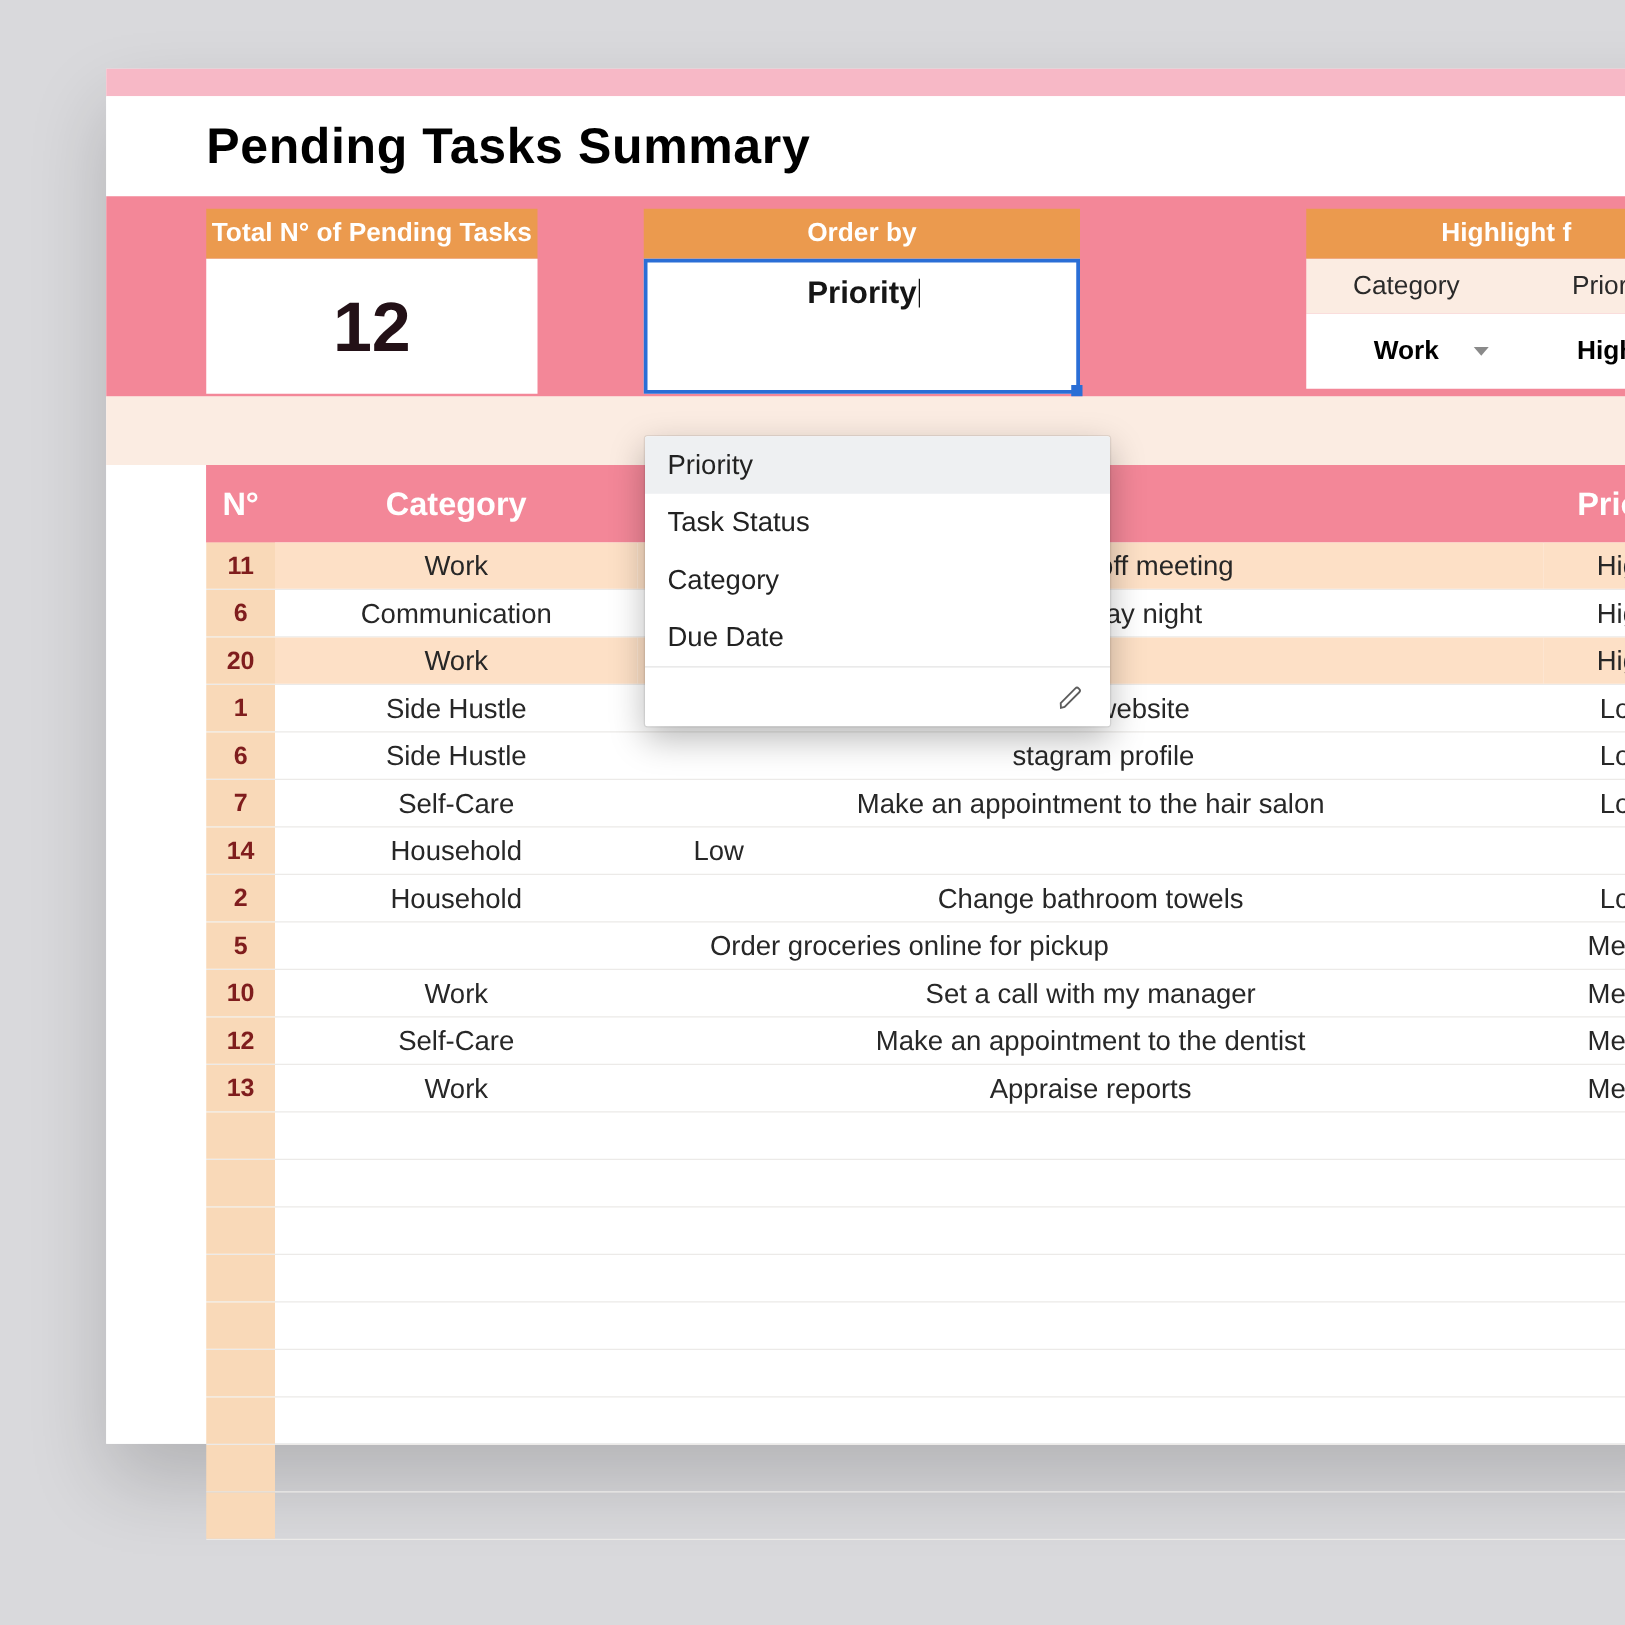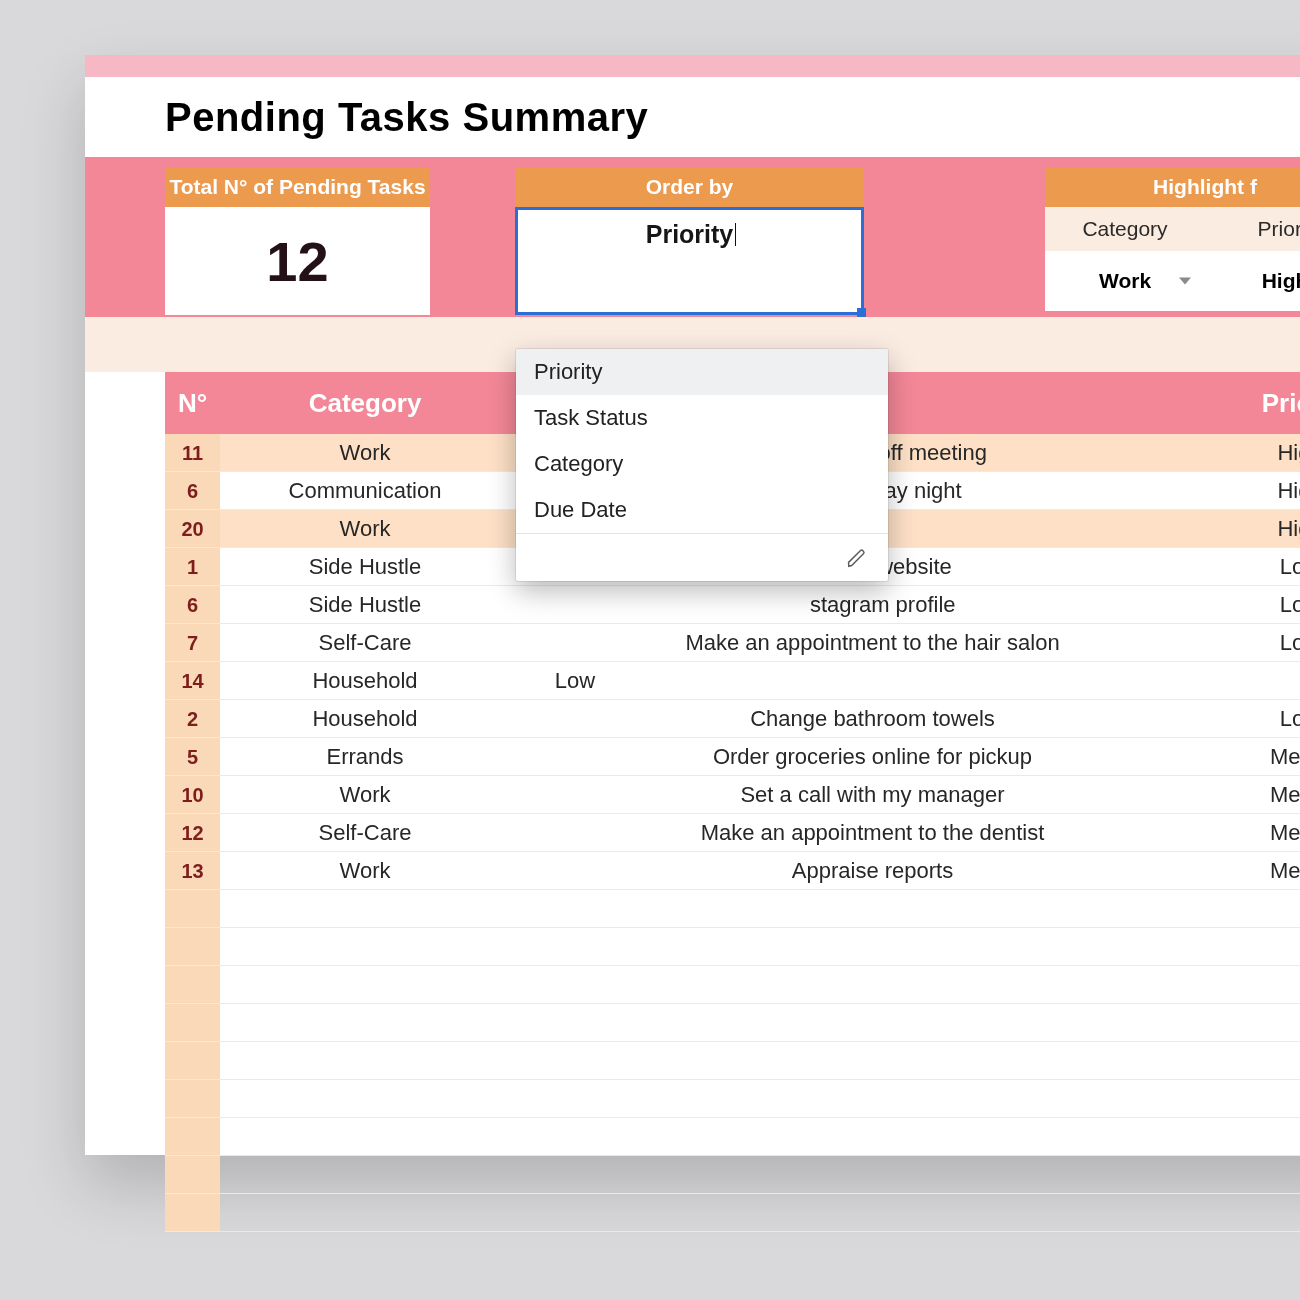--- a/index.html
+++ b/index.html
@@ -314,21 +314,20 @@
             <div class="col-prio">Low</div>
           </div>
           <div class="row">
             <div class="col-num">2</div>
             <div class="col-cat">Household</div>
             <div class="col-task">Change bathroom towels</div>
             <div class="col-prio">Low</div>
           </div>
           <div class="row">
             <div class="col-num">5</div>
-            <div class="col-cat">Errands</div>
             <div class="col-task">Order groceries online for pickup</div>
             <div class="col-prio">Mediu</div>
           </div>
           <div class="row">
             <div class="col-num">10</div>
             <div class="col-cat">Work</div>
             <div class="col-task">Set a call with my manager</div>
             <div class="col-prio">Mediu</div>
           </div>
           <div class="row">

